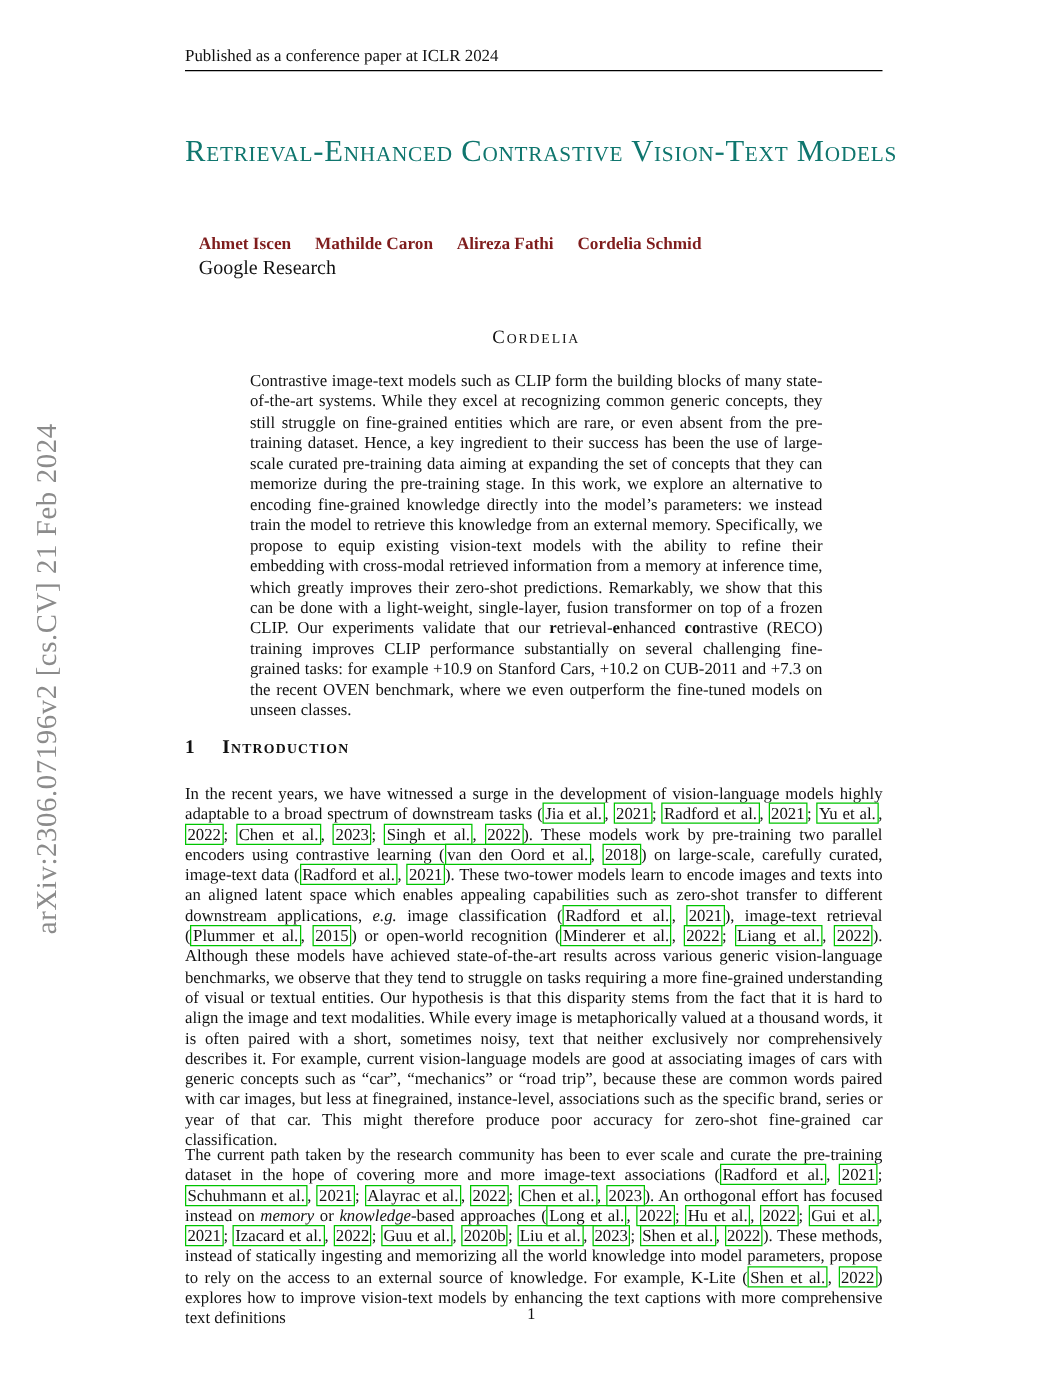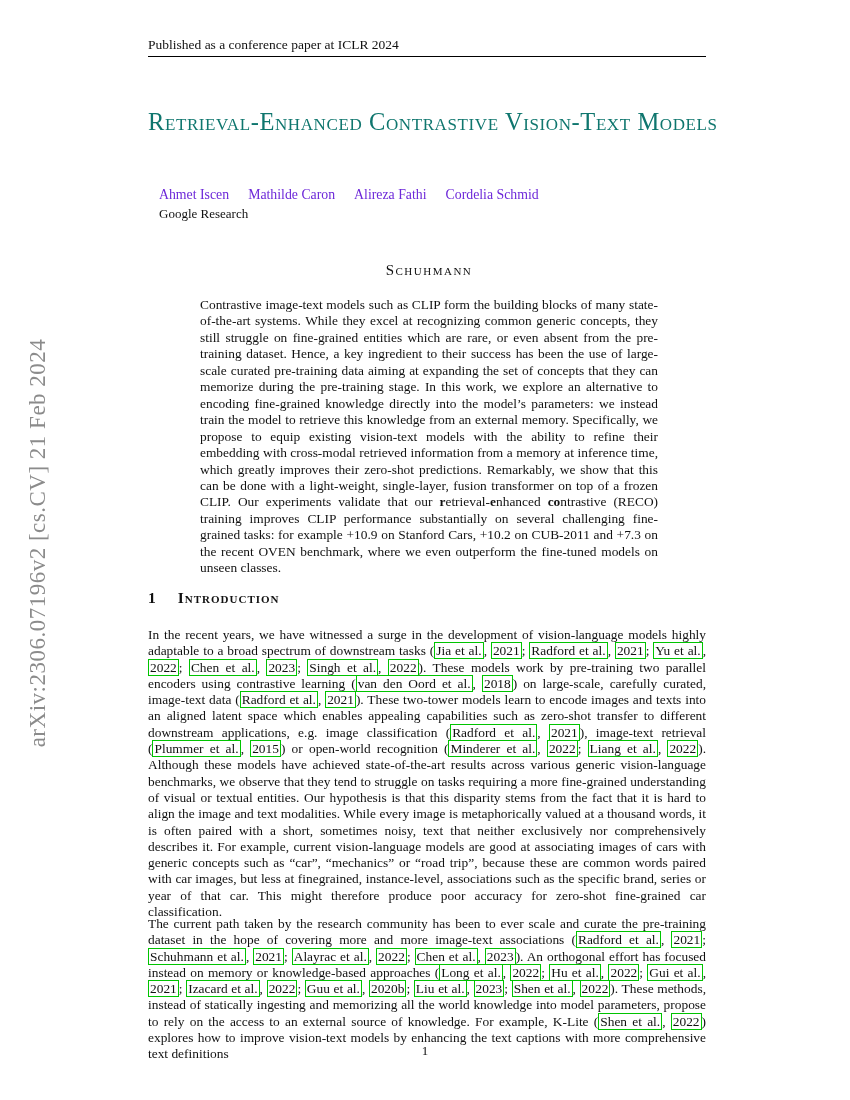--- a/index.html
+++ b/index.html
@@ -16,26 +16,26 @@
     position:absolute;top:56px;left:148px;width:558px;height:0;
     border-top:1.2px solid #000;
   }
   .paper-title{
     position:absolute;top:104px;left:148px;width:570px;
     font-size:24.5px;line-height:35px;font-variant:small-caps;
     letter-spacing:0.6px;color:#0f766e;
   }
   .authors{
     position:absolute;top:187px;left:159px;width:560px;
-    font-size:13.8px;font-weight:normal;color:#6d28d9;
+    font-size:13.8px;font-weight:bold;color:#7f1d1d;
   }
   .authors span{margin-right:19px;}
   .affiliation{
     position:absolute;top:206px;left:159px;width:560px;
-    font-size:13px;color:#111;
+    font-size:16px;color:#111;
   }
   .abstract-heading{
     position:absolute;top:262px;left:200px;width:458px;
     text-align:center;font-size:15px;font-variant:small-caps;
     letter-spacing:1.5px;color:#111;
   }
   .abstract-body{
     position:absolute;top:297px;left:200px;width:458px;
     font-size:13.4px;line-height:16.45px;text-align:justify;color:#111;
   }
@@ -49,21 +49,21 @@
     position:absolute;left:148px;width:558px;
     font-size:13.4px;line-height:16.3px;text-align:justify;color:#111;
   }
   .para-1{top:627px;}
   .para-2{top:916px;}
   .cite{
     border:1px solid #00c400;
     padding:0 1px;
     margin:0;
   }
-  .it{}
+  .it{font-style:italic;}
   .bd{font-weight:bold;}
   .page-number{
     position:absolute;top:1043px;left:0;width:850px;
     text-align:center;font-size:13px;color:#111;
   }
   .arxiv-stamp{
     position:absolute;left:38px;top:543px;
     transform:translate(-50%,-50%) rotate(-90deg);
     white-space:nowrap;
     font-size:23px;letter-spacing:0.5px;color:#8b8b8b;
@@ -77,21 +77,21 @@
   <div class="running-header">Published as a conference paper at ICLR 2024</div>
   <div class="header-rule"></div>
 
   <div class="paper-title">Retrieval-Enhanced Contrastive Vision-Text Models</div>
 
   <div class="authors">
     <span>Ahmet Iscen</span><span>Mathilde Caron</span><span>Alireza Fathi</span><span>Cordelia Schmid</span>
   </div>
   <div class="affiliation">Google Research</div>
 
-  <div class="abstract-heading">Schuhmann</div>
+  <div class="abstract-heading">Cordelia</div>
   <div class="abstract-body"><span>Contrastive image-text models such as CLIP form the building blocks of many state-of-the-art systems. While they excel at recognizing common generic concepts, they still struggle on fine-grained entities which are rare, or even absent from the pre-training dataset. Hence, a key ingredient to their success has been the use of large-scale curated pre-training data aiming at expanding the set of concepts that they can memorize during the pre-training stage. In this work, we explore an alternative to encoding fine-grained knowledge directly into the model’s parameters: we instead train the model to retrieve this knowledge from an external memory. Specifically, we propose to equip existing vision-text models with the ability to refine their embedding with cross-modal retrieved information from a memory at inference time, which greatly improves their zero-shot predictions. Remarkably, we show that this can be done with a light-weight, single-layer, fusion transformer on top of a frozen CLIP. Our experiments validate that our </span><span class="bd">r</span><span>etrieval-</span><span class="bd">e</span><span>nhanced </span><span class="bd">co</span><span>ntrastive (RECO) training improves CLIP performance substantially on several challenging fine-grained tasks: for example +10.9 on Stanford Cars, +10.2 on CUB-2011 and +7.3 on the recent OVEN benchmark, where we even outperform the fine-tuned models on unseen classes.</span></div>
 
   <div class="section-heading">
     <span class="sec-num">1</span><span class="sec-title">Introduction</span>
   </div>
 
   <div class="body-para para-1"><span>In the recent years, we have witnessed a surge in the development of vision-language models highly adaptable to a broad spectrum of downstream tasks (</span><span class="cite" style="border-color: rgb(0, 196, 0);">Jia et al.</span><span>, </span><span class="cite" style="border-color: rgb(0, 196, 0);">2021</span><span>; </span><span class="cite" style="border-color: rgb(0, 196, 0);">Radford et al.</span><span>, </span><span class="cite" style="border-color: rgb(0, 196, 0);">2021</span><span>; </span><span class="cite" style="border-color: rgb(0, 196, 0);">Yu et al.</span><span>, </span><span class="cite" style="border-color: rgb(0, 196, 0);">2022</span><span>; </span><span class="cite" style="border-color: rgb(0, 196, 0);">Chen et al.</span><span>, </span><span class="cite" style="border-color: rgb(0, 196, 0);">2023</span><span>; </span><span class="cite" style="border-color: rgb(0, 196, 0);">Singh et al.</span><span>, </span><span class="cite" style="border-color: rgb(0, 196, 0);">2022</span><span>). These models work by pre-training two parallel encoders using contrastive learning (</span><span class="cite" style="border-color: rgb(0, 196, 0);">van den Oord et al.</span><span>, </span><span class="cite" style="border-color: rgb(0, 196, 0);">2018</span><span>) on large-scale, carefully curated, image-text data (</span><span class="cite" style="border-color: rgb(0, 196, 0);">Radford et al.</span><span>, </span><span class="cite" style="border-color: rgb(0, 196, 0);">2021</span><span>). These two-tower models learn to encode images and texts into an aligned latent space which enables appealing capabilities such as zero-shot transfer to different downstream applications, </span><span class="it">e.g.</span><span> image classification (</span><span class="cite" style="border-color: rgb(0, 196, 0);">Radford et al.</span><span>, </span><span class="cite" style="border-color: rgb(0, 196, 0);">2021</span><span>), image-text retrieval (</span><span class="cite" style="border-color: rgb(0, 196, 0);">Plummer et al.</span><span>, </span><span class="cite" style="border-color: rgb(0, 196, 0);">2015</span><span>) or open-world recognition (</span><span class="cite" style="border-color: rgb(0, 196, 0);">Minderer et al.</span><span>, </span><span class="cite" style="border-color: rgb(0, 196, 0);">2022</span><span>; </span><span class="cite" style="border-color: rgb(0, 196, 0);">Liang et al.</span><span>, </span><span class="cite" style="border-color: rgb(0, 196, 0);">2022</span><span>). Although these models have achieved state-of-the-art results across various generic vision-language benchmarks, we observe that they tend to struggle on tasks requiring a more fine-grained understanding of visual or textual entities. Our hypothesis is that this disparity stems from the fact that it is hard to align the image and text modalities. While every image is metaphorically valued at a thousand words, it is often paired with a short, sometimes noisy, text that neither exclusively nor comprehensively describes it. For example, current vision-language models are good at associating images of cars with generic concepts such as “car”, “mechanics” or “road trip”, because these are common words paired with car images, but less at finegrained, instance-level, associations such as the specific brand, series or year of that car. This might therefore produce poor accuracy for zero-shot fine-grained car classification.</span></div>
 
   <div class="body-para para-2"><span>The current path taken by the research community has been to ever scale and curate the pre-training dataset in the hope of covering more and more image-text associations (</span><span class="cite" style="border-color: rgb(0, 196, 0);">Radford et al.</span><span>, </span><span class="cite" style="border-color: rgb(0, 196, 0);">2021</span><span>; </span><span class="cite" style="border-color: rgb(0, 196, 0);">Schuhmann et al.</span><span>, </span><span class="cite" style="border-color: rgb(0, 196, 0);">2021</span><span>; </span><span class="cite" style="border-color: rgb(0, 196, 0);">Alayrac et al.</span><span>, </span><span class="cite" style="border-color: rgb(0, 196, 0);">2022</span><span>; </span><span class="cite" style="border-color: rgb(0, 196, 0);">Chen et al.</span><span>, </span><span class="cite" style="border-color: rgb(0, 196, 0);">2023</span><span>). An orthogonal effort has focused instead on </span><span class="it">memory</span><span> or </span><span class="it">knowledge</span><span>-based approaches (</span><span class="cite" style="border-color: rgb(0, 196, 0);">Long et al.</span><span>, </span><span class="cite" style="border-color: rgb(0, 196, 0);">2022</span><span>; </span><span class="cite" style="border-color: rgb(0, 196, 0);">Hu et al.</span><span>, </span><span class="cite" style="border-color: rgb(0, 196, 0);">2022</span><span>; </span><span class="cite" style="border-color: rgb(0, 196, 0);">Gui et al.</span><span>, </span><span class="cite" style="border-color: rgb(0, 196, 0);">2021</span><span>; </span><span class="cite" style="border-color: rgb(0, 196, 0);">Izacard et al.</span><span>, </span><span class="cite" style="border-color: rgb(0, 196, 0);">2022</span><span>; </span><span class="cite" style="border-color: rgb(0, 196, 0);">Guu et al.</span><span>, </span><span class="cite" style="border-color: rgb(0, 196, 0);">2020b</span><span>; </span><span class="cite" style="border-color: rgb(0, 196, 0);">Liu et al.</span><span>, </span><span class="cite" style="border-color: rgb(0, 196, 0);">2023</span><span>; </span><span class="cite" style="border-color: rgb(0, 196, 0);">Shen et al.</span><span>, </span><span class="cite" style="border-color: rgb(0, 196, 0);">2022</span><span>). These methods, instead of statically ingesting and memorizing all the world knowledge into model parameters, propose to rely on the access to an external source of knowledge. For example, K-Lite (</span><span class="cite" style="border-color: rgb(0, 196, 0);">Shen et al.</span><span>, </span><span class="cite" style="border-color: rgb(0, 196, 0);">2022</span><span>) explores how to improve vision-text models by enhancing the text captions with more comprehensive text definitions</span></div>
 

